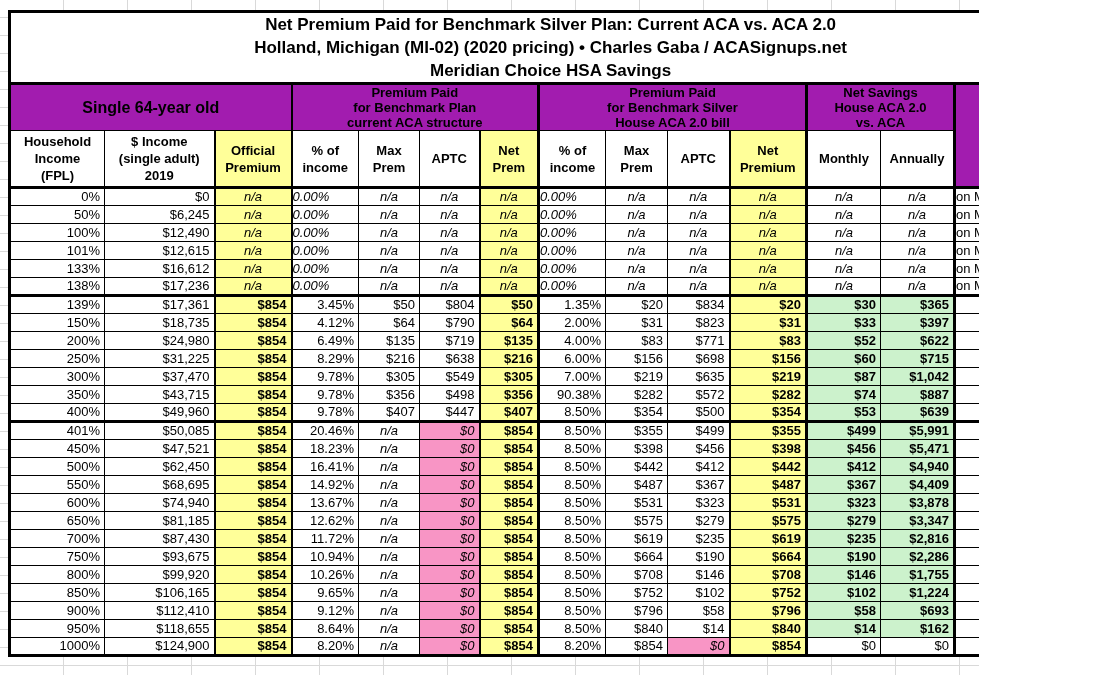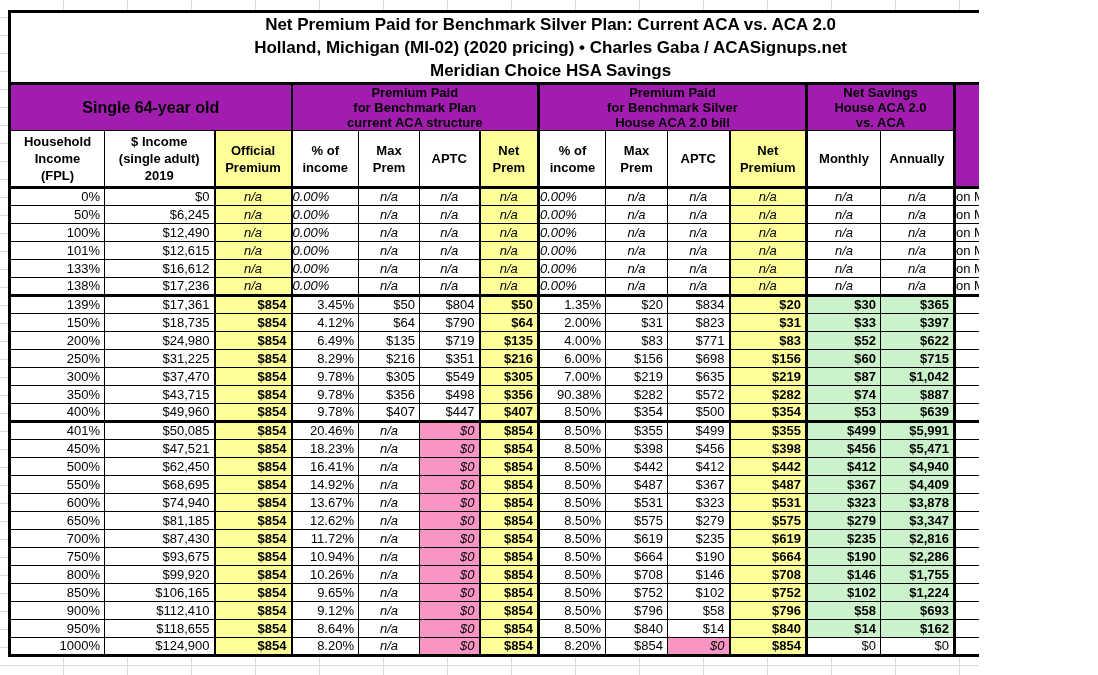--- a/index.html
+++ b/index.html
@@ -257,21 +257,21 @@
           <td class="bl3 green val">$52</td>
           <td class="green val">$622</td>
           <td class="bl3"></td>
         </tr>
         <tr>
           <td class="num">250%</td>
           <td class="num">$31,225</td>
           <td class="bl2 yellow val">$854</td>
           <td class="bl2 num">8.29%</td>
           <td class="num">$216</td>
-          <td class="num">$351</td>
+          <td class="num">$638</td>
           <td class="bl2 yellow val">$216</td>
           <td class="bl3 num">6.00%</td>
           <td class="num">$156</td>
           <td class="num">$698</td>
           <td class="bl2 yellow val">$156</td>
           <td class="bl3 green val">$60</td>
           <td class="green val">$715</td>
           <td class="bl3"></td>
         </tr>
         <tr>

